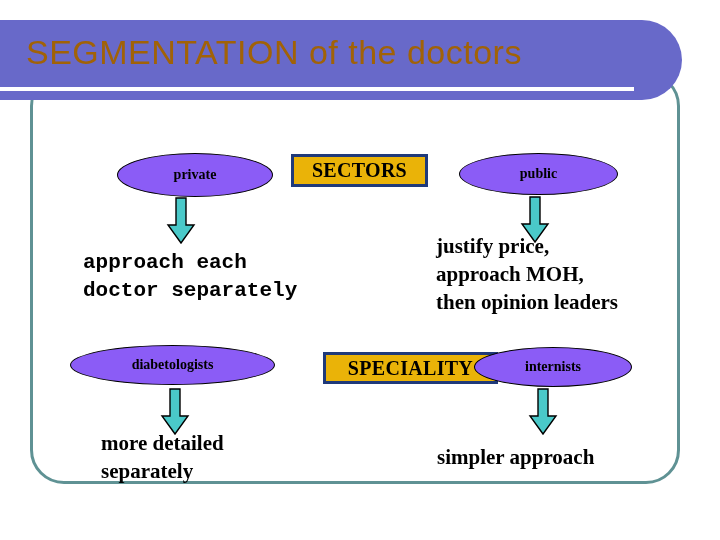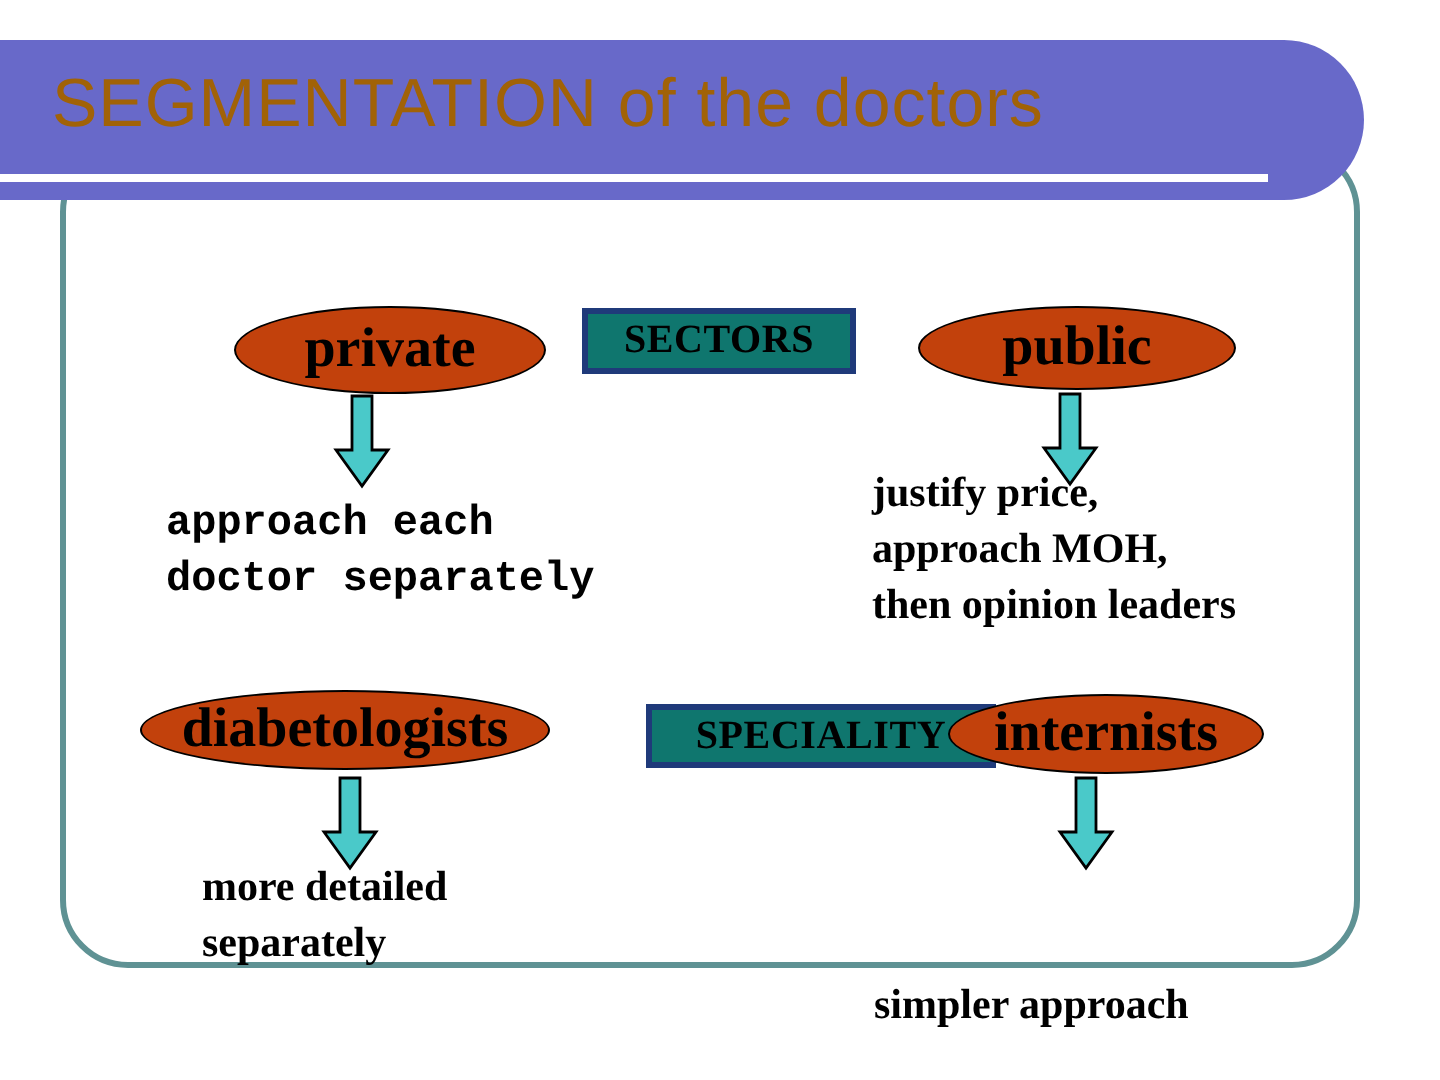--- a/index.html
+++ b/index.html
@@ -68,44 +68,44 @@
     top: 87px;
     width: 634px;
     height: 4px;
     background: #ffffff;
     z-index: 5;
   }
 
   
   .ellipse {
     position: absolute;
-    background: #c2410c;
+    background: #8b5cf6;
     border: 1px solid #000000;
     border-radius: 50%;
     box-sizing: border-box;
     display: flex;
     align-items: center;
     justify-content: center;
     color: #000000;
     font-weight: bold;
-    font-size: 28px;
+    font-size: 14px;
     z-index: 4;
     text-align: right;
     line-height: 1;
   }
 
   .ell-private     { left: 117px; top: 153px; width: 156px; height: 44px; }
   .ell-public      { left: 459px; top: 153px; width: 159px; height: 42px; }
   .ell-diabet      { left: 70px;  top: 345px; width: 205px; height: 40px; }
   .ell-internists  { left: 474px; top: 347px; width: 158px; height: 40px; }
 
   
   .labelbox {
     position: absolute;
-    background: #0f766e;
+    background: #eab308;
     border: 3px solid #1f3a7a;
     box-sizing: border-box;
     display: flex;
     align-items: center;
     justify-content: center;
     color: #000000;
     font-weight: bold;
     font-size: 20px;
     z-index: 4;
     letter-spacing: 0.3px;
@@ -133,21 +133,21 @@
     color: #000000;
     font-weight: bold;
     font-size: 21px;
     line-height: 1.33;
     z-index: 4;
     white-space: pre-line;
   }
   .txt-private   { left: 83px;  top: 249px; width: 250px; font-family: Liberation Mono, monospace; }
   .txt-public    { left: 436px; top: 233px; width: 262px; }
   .txt-diabet    { left: 101px; top: 430px; width: 230px; }
-  .txt-internist { left: 437px; top: 444px; width: 260px; margin-top: 45px; }
+  .txt-internist { left: 437px; top: 444px; width: 260px; }
 </style>
 </head>
 <body>
 
 <div class="slide">
 
   <div class="frame"></div>
 
   <div class="title-banner"></div>
   <div class="title-text">SEGMENTATION of the doctors</div>

